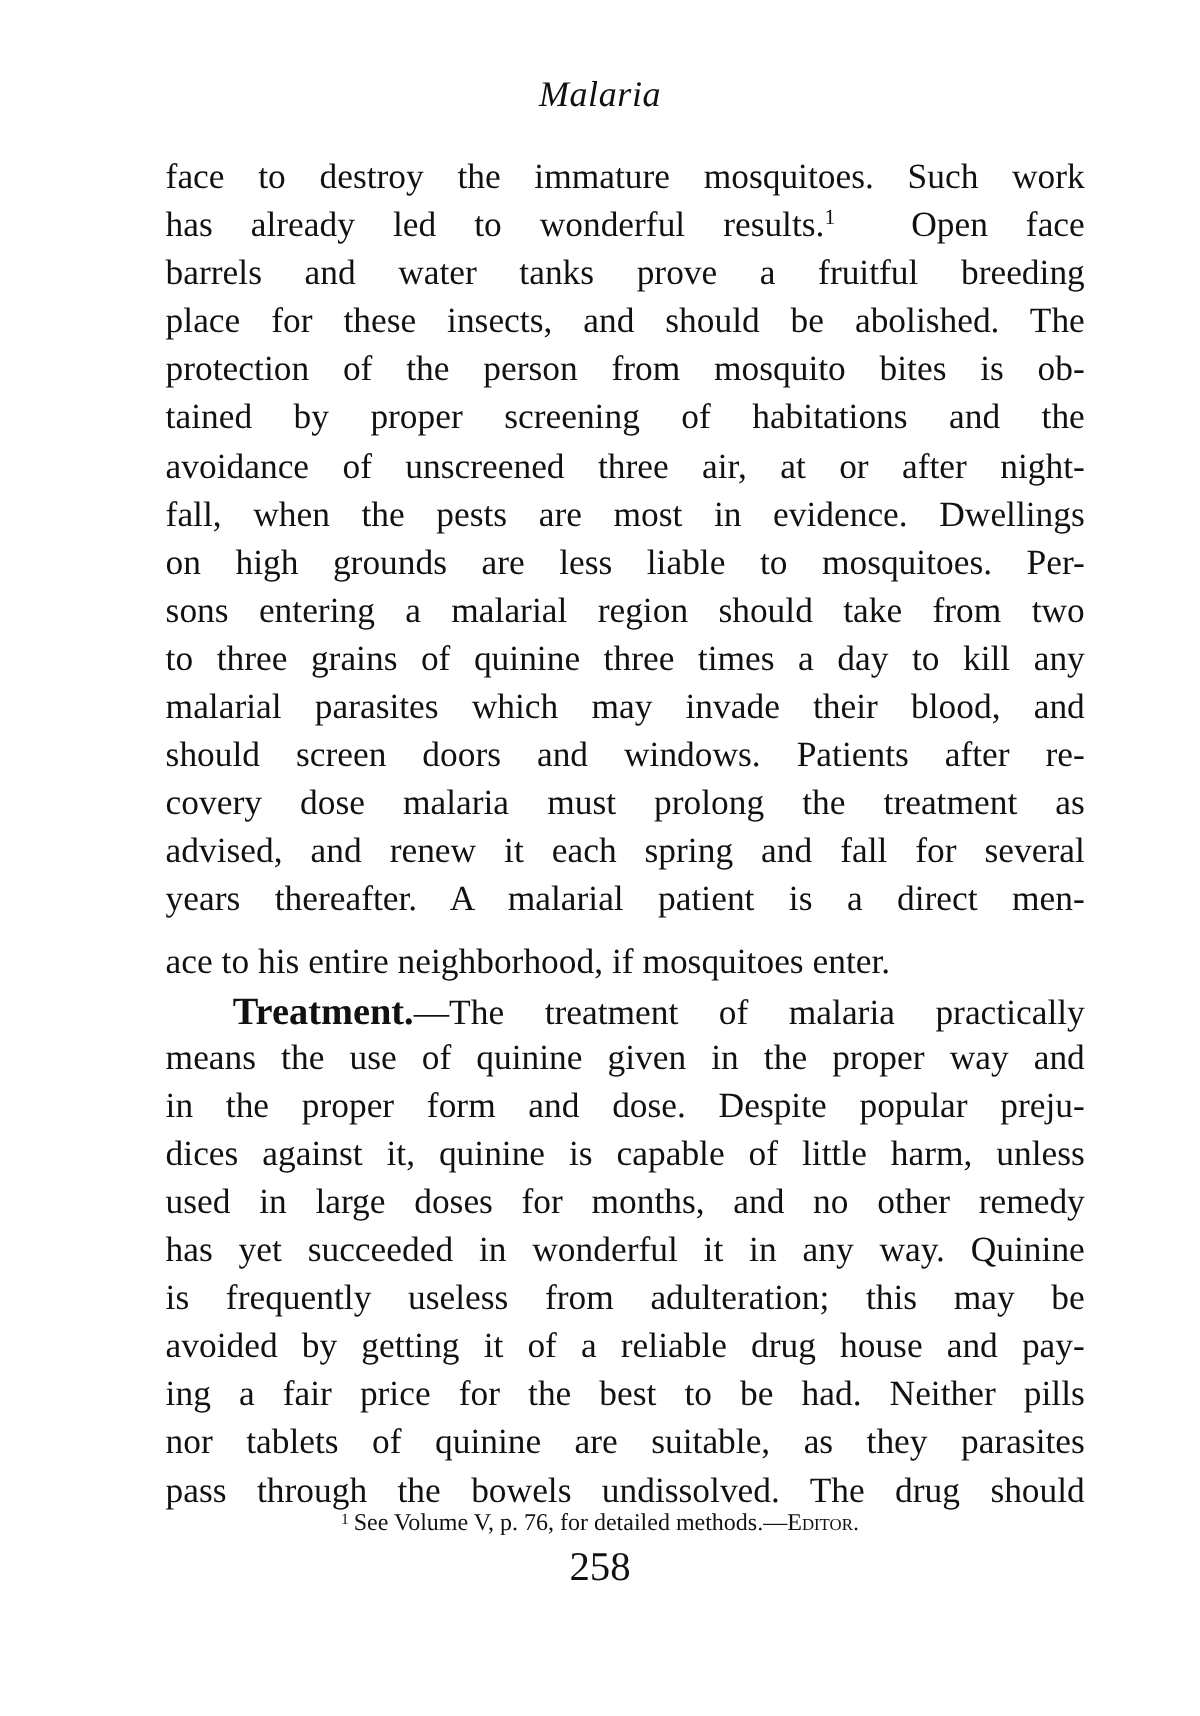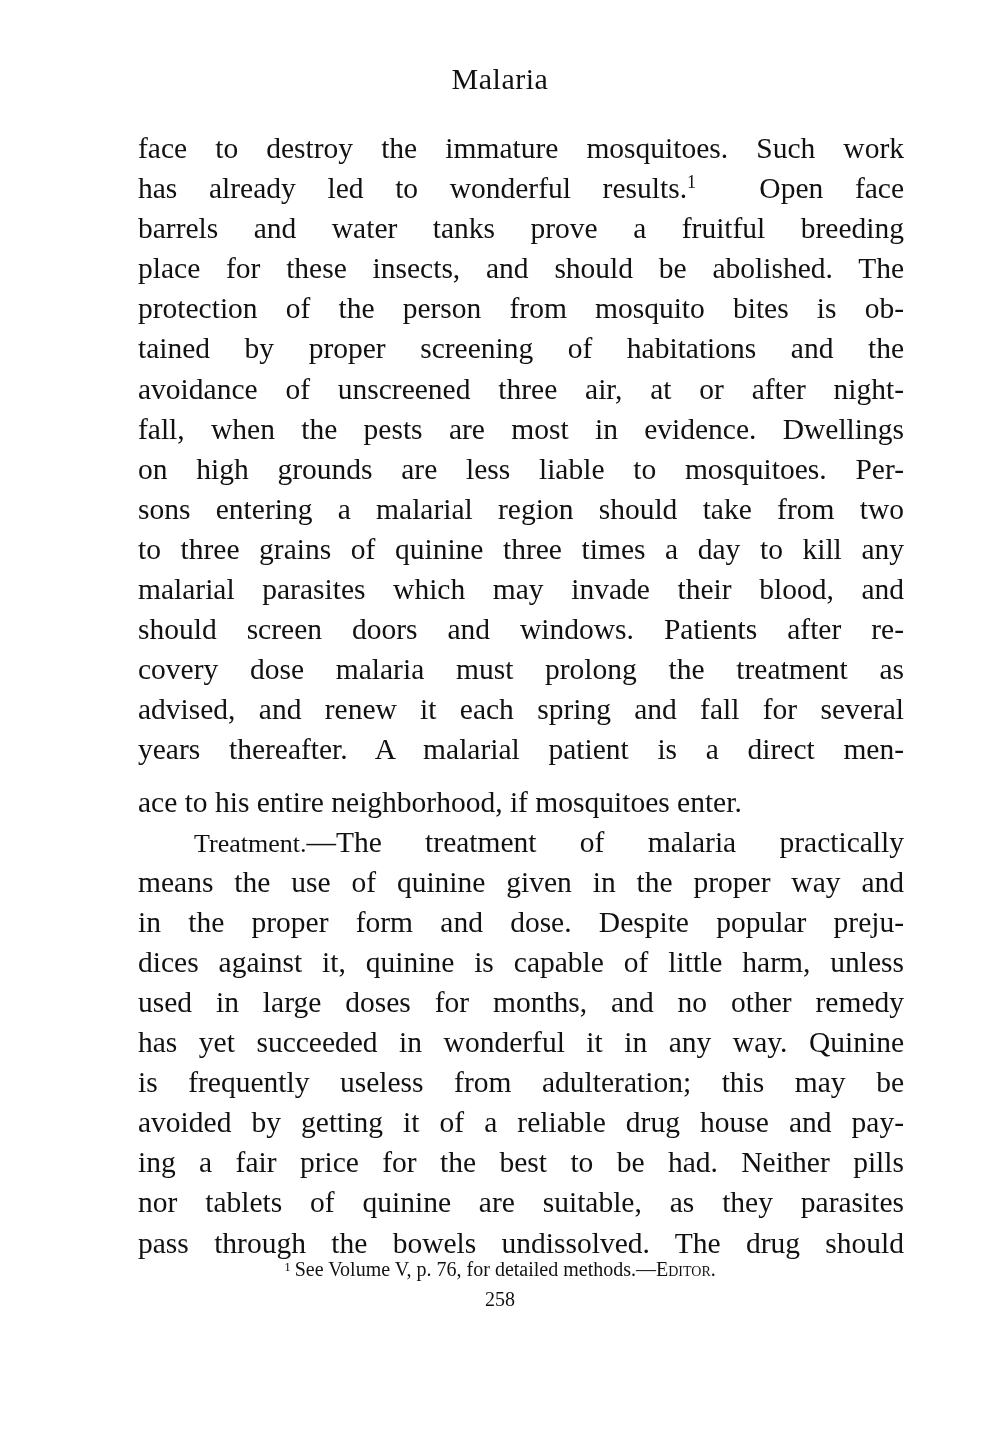--- a/index.html
+++ b/index.html
@@ -14,20 +14,21 @@
       overflow: hidden;
       font-family: "Liberation Serif", "DejaVu Serif", serif;
       color: #111111;
     }
     .running-head {
       position: absolute;
       top: 62px;
       left: 0;
       width: 1000px;
       text-align: center;
+      font-style: italic;
       font-size: 30px;
       letter-spacing: 0.5px;
     }
     .body-text {
       position: absolute;
       top: 128px;
       left: 138px;
       width: 766px;
     }
     .line {
@@ -40,22 +41,22 @@
       text-align-last: justify;
     }
     .line.last {
       text-align-last: left;
       margin-top: 12px;
     }
     .line.indent {
       padding-left: 56px;
     }
     .bold {
-      font-weight: normal;
-      font-size: 26px;
+      font-weight: bold;
+      font-size: 32px;
       margin-top: 39px;
     }
     sup {
       font-size: 18px;
       line-height: 0;
       vertical-align: 10px;
     }
     .footnote {
       position: absolute;
       top: 1258px;
@@ -72,21 +73,21 @@
     }
     .footnote .smallcaps {
       font-variant: small-caps;
     }
     .page-number {
       position: absolute;
       top: 1288px;
       left: 0;
       width: 1000px;
       text-align: center;
-      font-size: 20px;
+      font-size: 34px;
     }
   </style>
 </head>
 <body>
 
 <div class="running-head">Malaria</div>
 
 <div class="body-text">
   <span class="line">face to destroy the immature mosquitoes.  Such work</span>
   <span class="line"><span>has already led to wonderful results.</span><sup>1</sup><span style="white-space:pre">  Open face</span></span>

